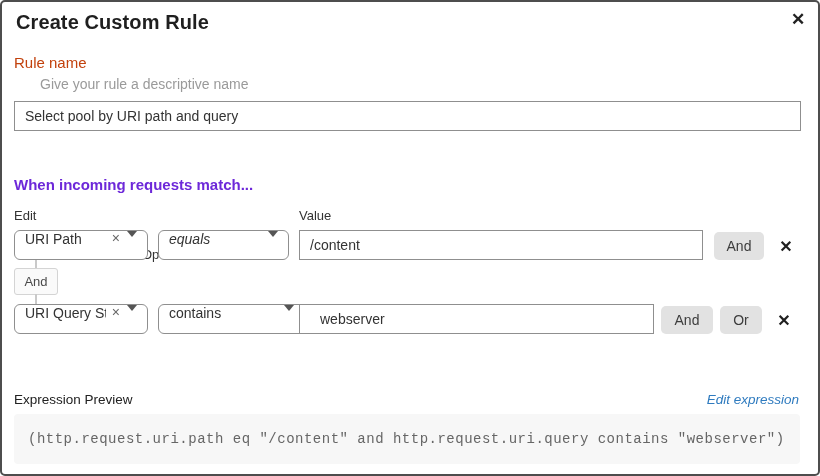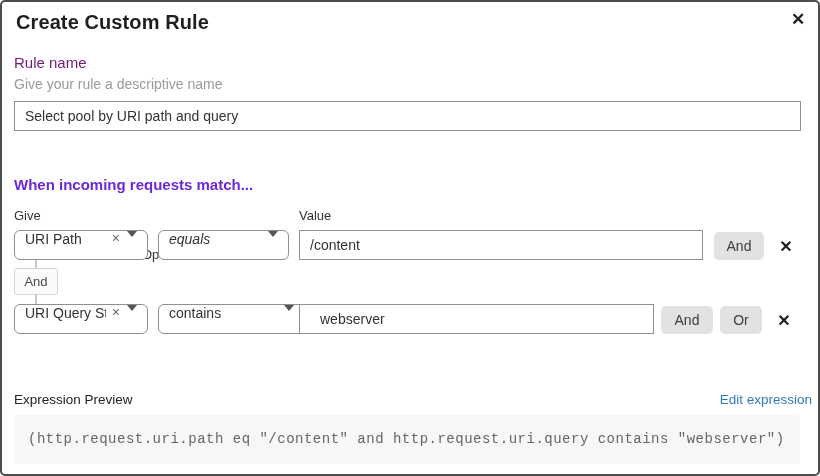--- a/index.html
+++ b/index.html
@@ -33,26 +33,27 @@
     display: flex; align-items: center; justify-content: center;
     font-size: 17px;
     font-weight: 700;
     color: #222;
     cursor: pointer;
     background: none; border: none;
   }
   .field-label {
     position: absolute;
     font-size: 15px;
-    color: #701a75;
+    color: #c2410c;
   }
   .hint {
     position: absolute;
     font-size: 14px;
     color: #9a9a9a;
+    margin-left: 26px;
   }
   .text-input {
     position: absolute;
     height: 30px;
     border: 1px solid #8f8f8f;
     border-radius: 0;
     background: #fff;
     font-family: "Liberation Sans", "DejaVu Sans", sans-serif;
     font-size: 14px;
     color: #333;
@@ -147,25 +148,26 @@
   .conn-top { top: 258px; height: 9px; }
   .conn-bottom { top: 292px; height: 10px; }
   .expr-label {
     position: absolute;
     left: 12px; top: 390px;
     font-size: 13.5px;
     color: #222;
   }
   .expr-edit {
     position: absolute;
-    right: 6px; top: 390px;
+    right: 19px; top: 390px;
     font-size: 13.5px;
     color: #2f7bbf;
     text-decoration: none;
     cursor: pointer;
+    font-style: italic;
   }
   .expr-box {
     position: absolute;
     left: 12px; top: 412px;
     width: 786px; height: 50px;
     background: #f7f7f7;
     border-radius: 4px;
     display: flex;
     align-items: center;
     padding: 0 14px;
@@ -186,21 +188,21 @@
 
   <h1 class="dialog-title">Create Custom Rule</h1>
   <button class="close-btn">✕</button>
 
   <div class="field-label" style="left:12px; top:52px;">Rule name</div>
   <div class="hint" style="left:12px; top:74px;">Give your rule a descriptive name</div>
   <input class="text-input" style="left: 12px; top: 99px; width: 787px;" value="Select pool by URI path and query">
 
   <div class="section-heading">When incoming requests match...</div>
 
-  <div class="col-label" style="left:12px;">Give</div>
+  <div class="col-label" style="left:12px;">Edit</div>
   <div class="col-label" style="left:140px;margin-top:39px;">Operator</div>
   <div class="col-label" style="left:297px;">Value</div>
 
   <div class="select" style="left:12px; top:228px; width:134px;">
     <span class="sel-text">URI Path</span>
     <span class="clear-x">×</span>
     <span class="caret"></span>
   </div>
   <div class="select" style="left:156px; top:228px; width:131px;font-style:italic;">
     <span class="sel-text">equals</span>

